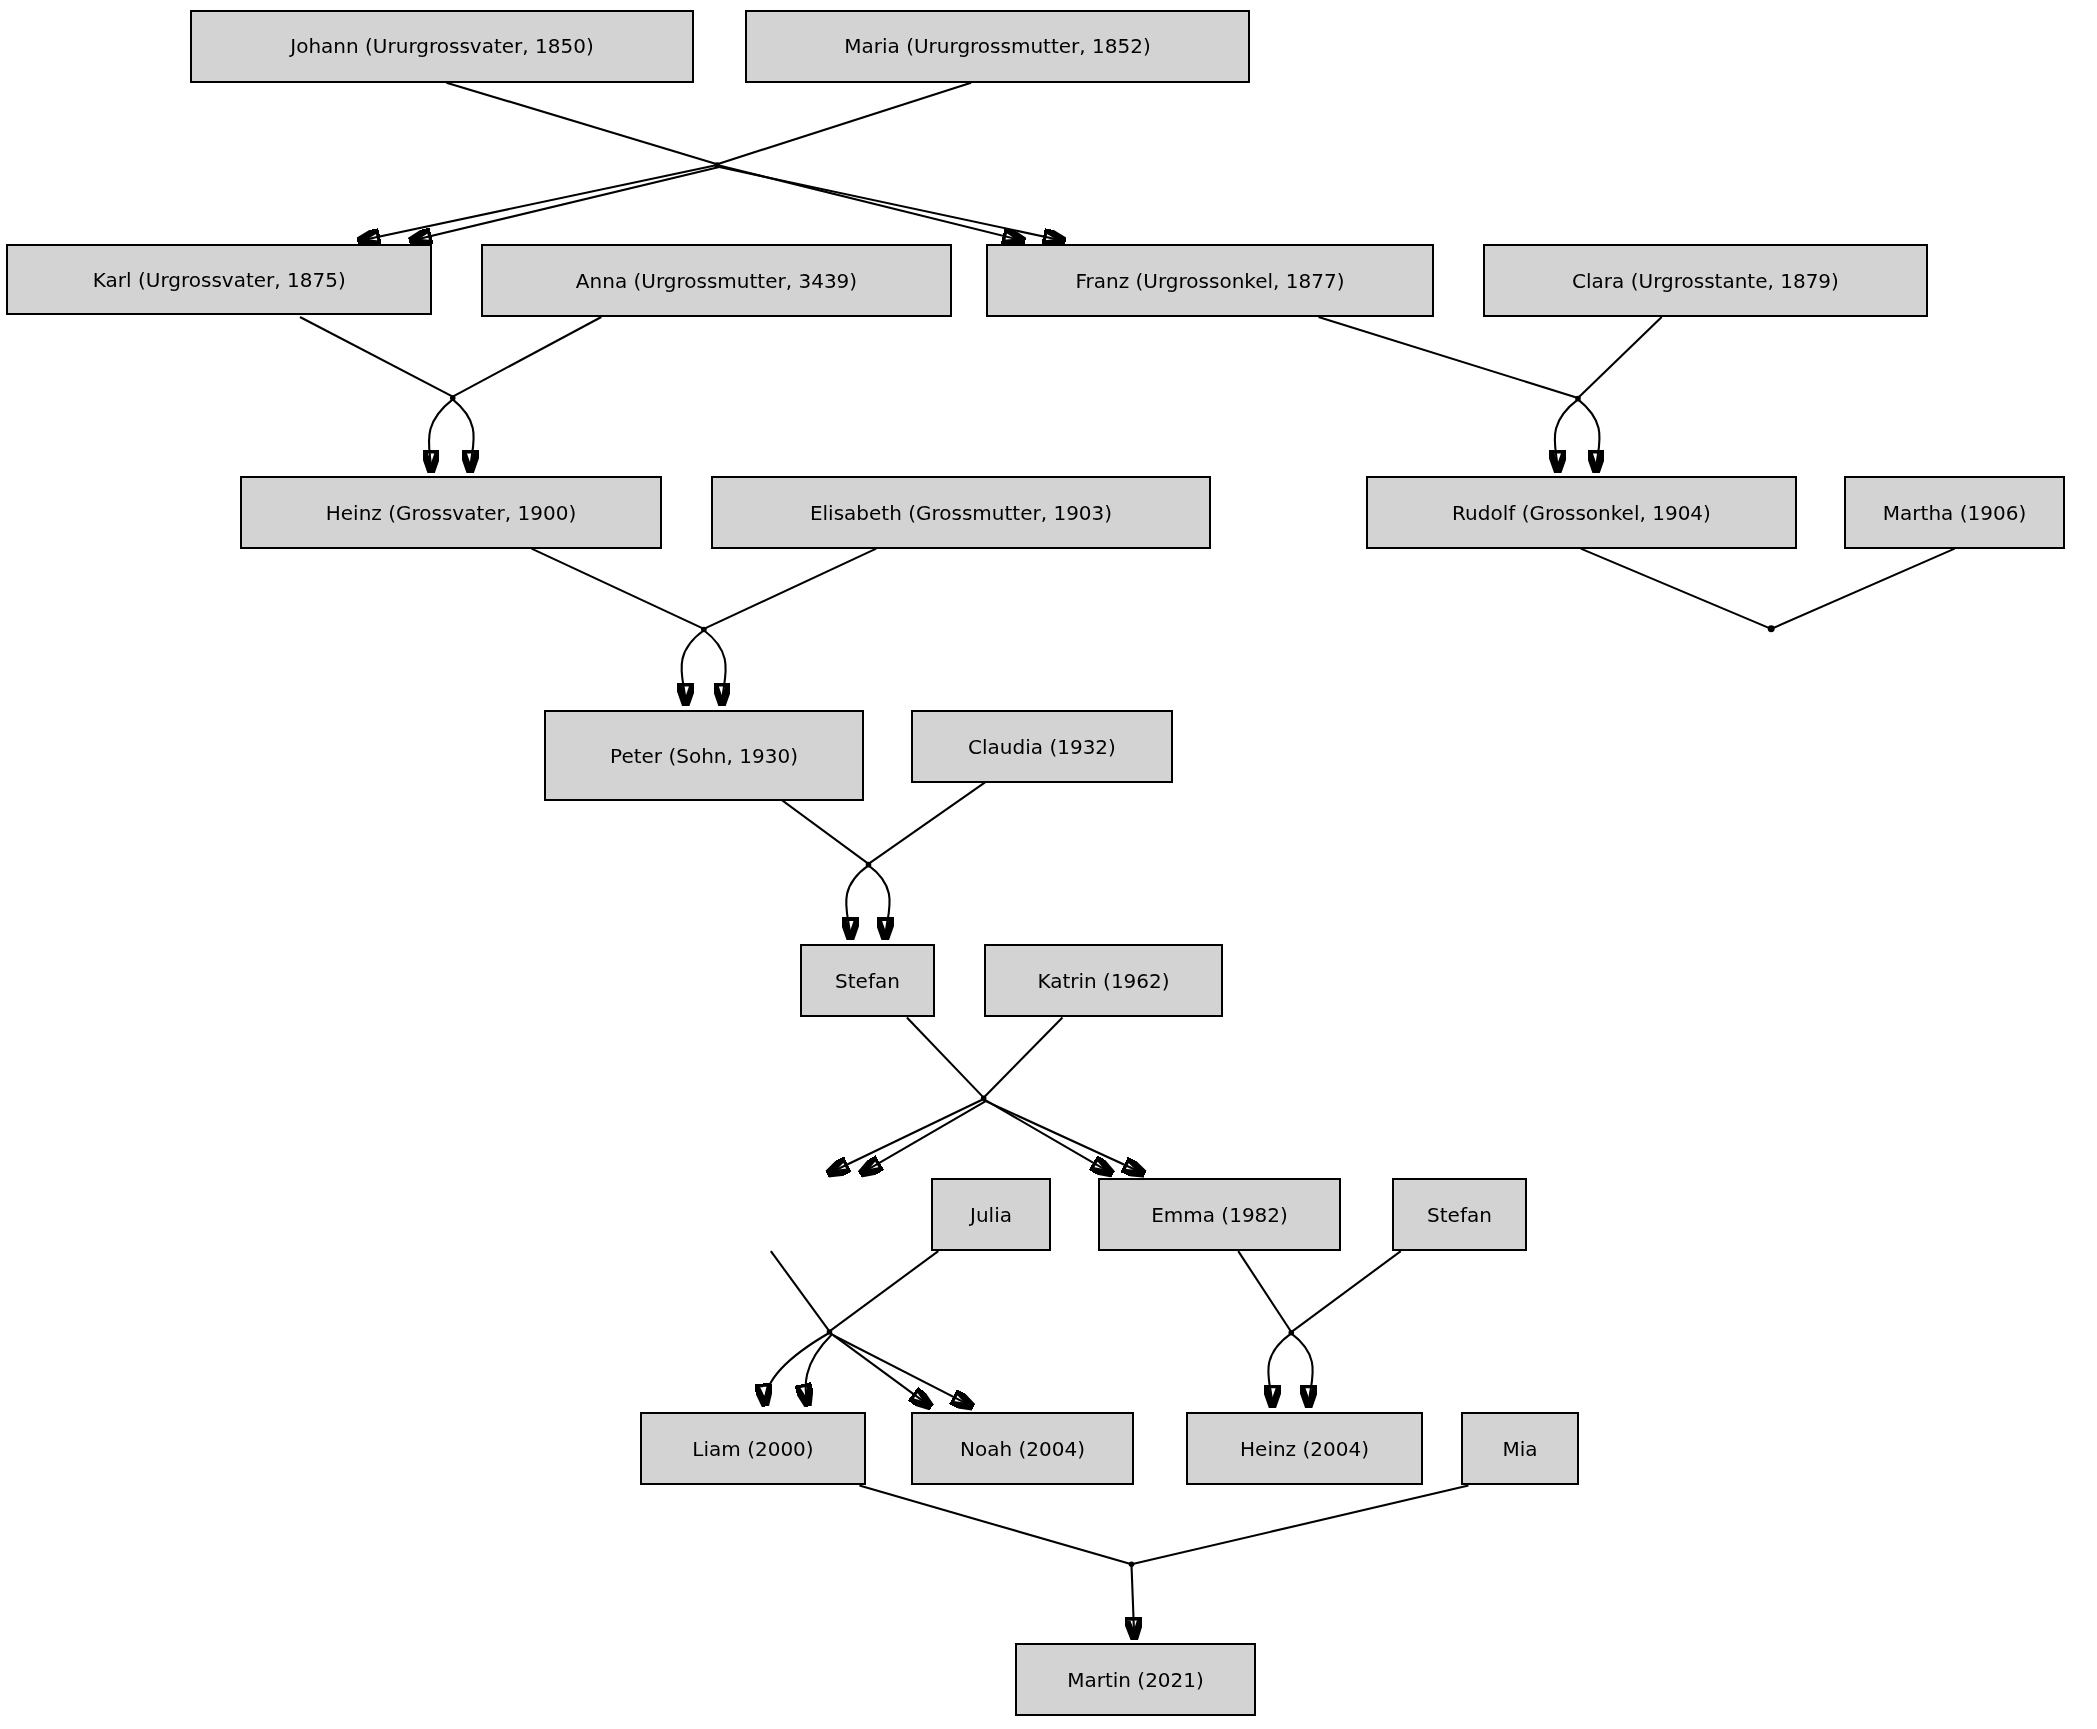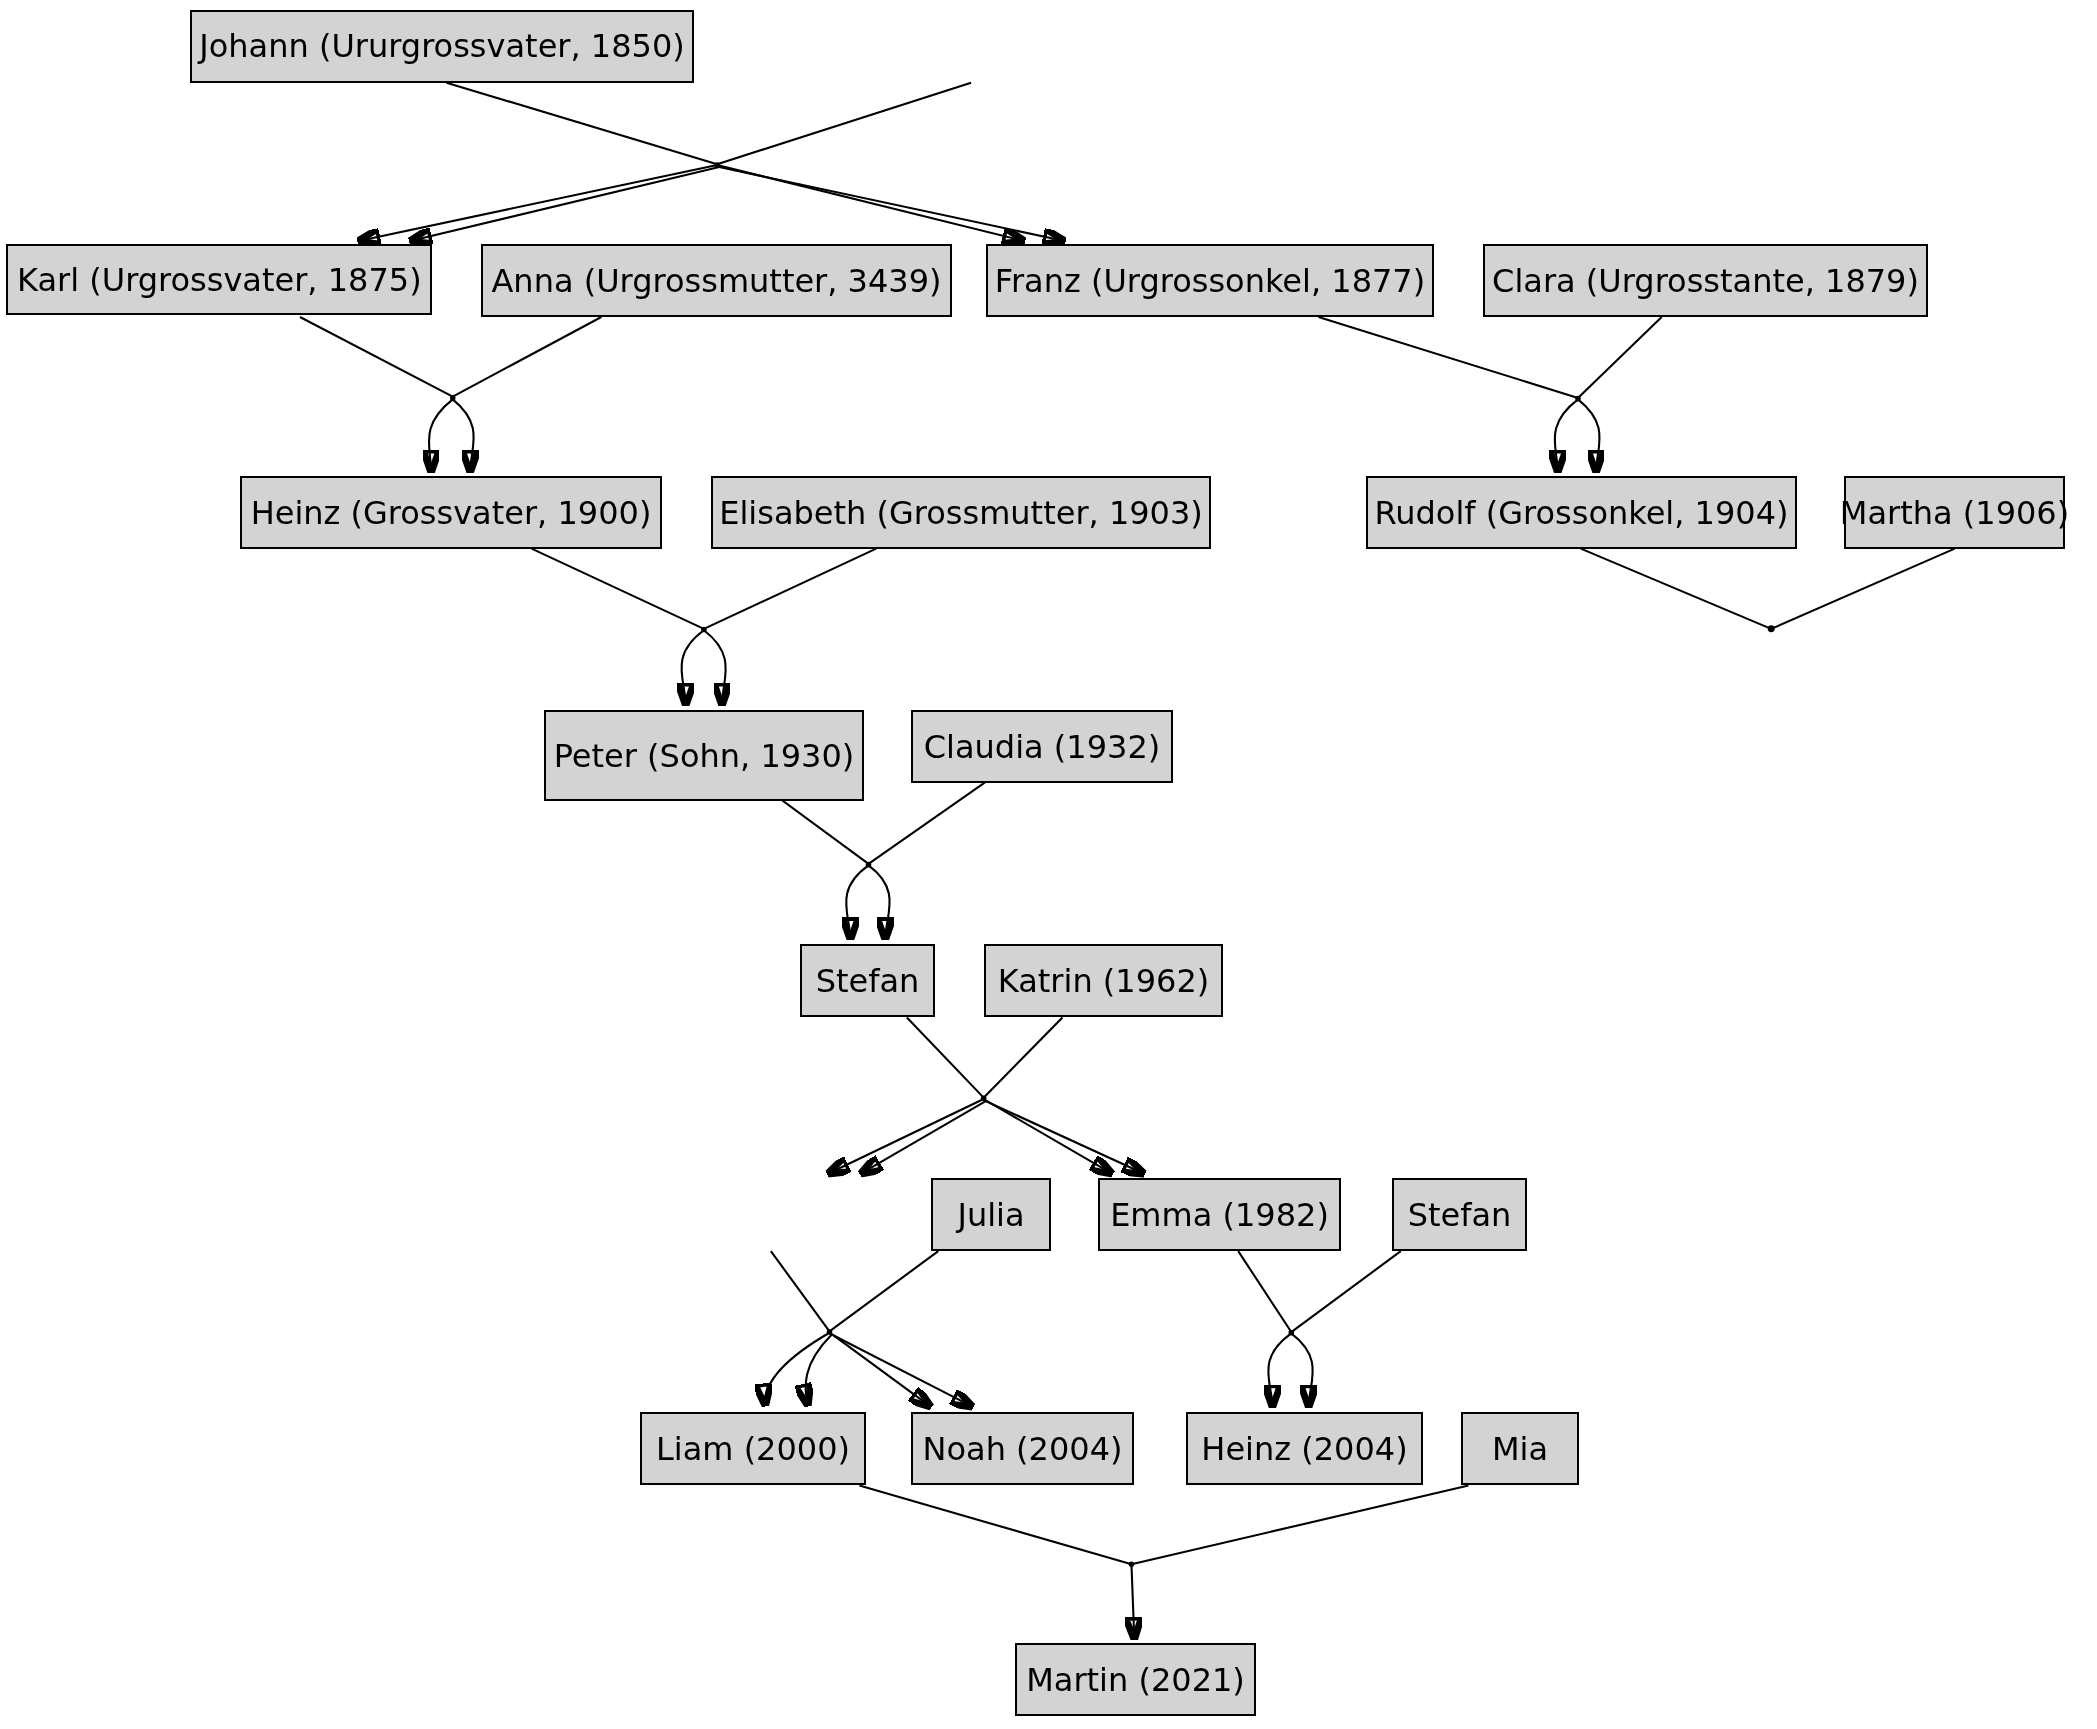--- a/index.html
+++ b/index.html
@@ -1,20 +1,20 @@
 <!DOCTYPE html>
 <html style="font-size:11px"><head>
 <meta charset="utf-8">
 <style>
   html,body{margin:0;padding:0;background:#ffffff;}
   #canvas{position:relative;width:2097px;height:1730px;background:#ffffff;overflow:hidden;
           font-family:"DejaVu Sans", sans-serif;}
   .node{position:absolute;background:#d3d3d3;border:2.1px solid #000;box-sizing:border-box;
         display:flex;align-items:center;justify-content:center;color:#000;
-        font-size:32px;line-height:1;white-space:nowrap;}
+        font-size:20px;line-height:1;white-space:nowrap;}
   .lbl{display:block;}
   svg.edges{position:absolute;left:0;top:0;pointer-events:none;}
   svg.edges path{fill:none;stroke:#000;stroke-width:3;}
   svg.edges circle{fill:#000;stroke:none;}
 </style>
 </head>
 <body>
 
 <div id="canvas">
 
@@ -86,20 +86,23 @@
     <circle cx="1245" cy="1239" r="4"></circle>
     <circle cx="1410" cy="1574" r="4"></circle>
     <circle cx="1189" cy="1909" r="4"></circle>
     <circle cx="1851" cy="1910" r="4"></circle>
     <circle cx="1622" cy="2242" r="4"></circle>
   </svg>
 
   <div class="node" style="left:190px;top:9.8px;width:504px;height:73px">
       <span class="lbl">Johann (Ururgrossvater, 1850)</span>
     </div>
+  <div class="node" style="left:745px;top:9.8px;width:505px;height:73px">
+      <span class="lbl">Maria (Ururgrossmutter, 1852)</span>
+    </div>
   <div class="node" style="left:6.3px;top:244px;width:426px;height:71px">
       <span class="lbl">Karl (Urgrossvater, 1875)</span>
     </div>
   <div class="node" style="left:481px;top:244px;width:471px;height:73px">
       <span class="lbl">Anna (Urgrossmutter, 3439)</span>
     </div>
   <div class="node" style="left:986px;top:244px;width:448px;height:73px">
       <span class="lbl">Franz (Urgrossonkel, 1877)</span>
     </div>
   <div class="node" style="left:1483px;top:244px;width:445px;height:73px">

